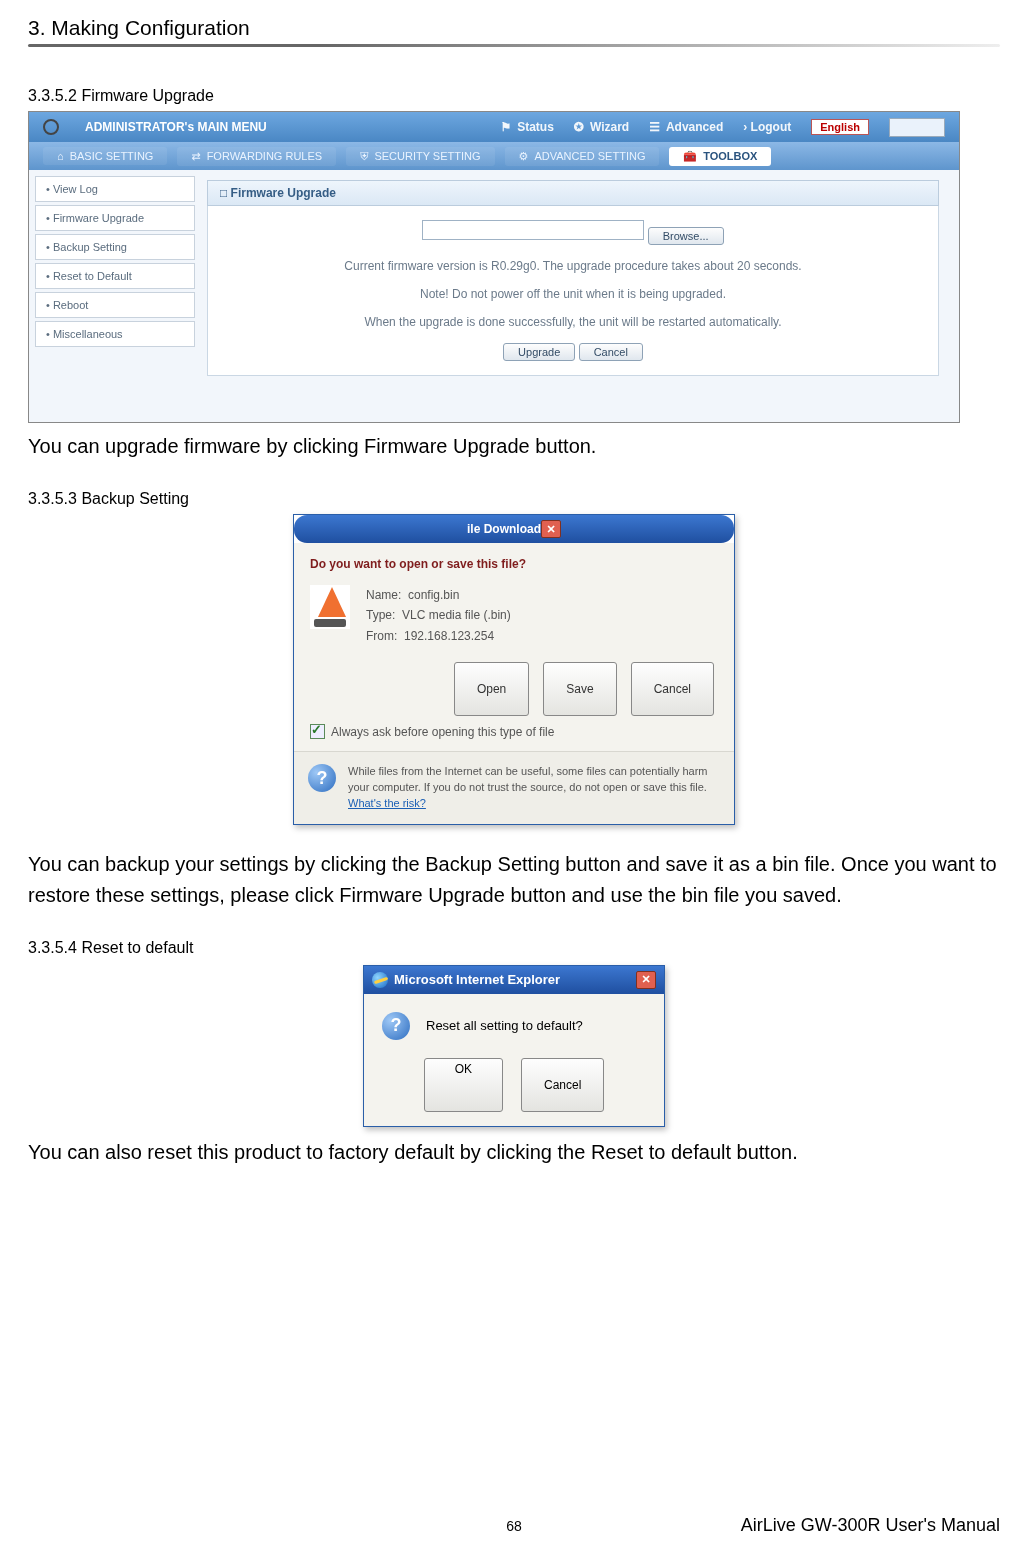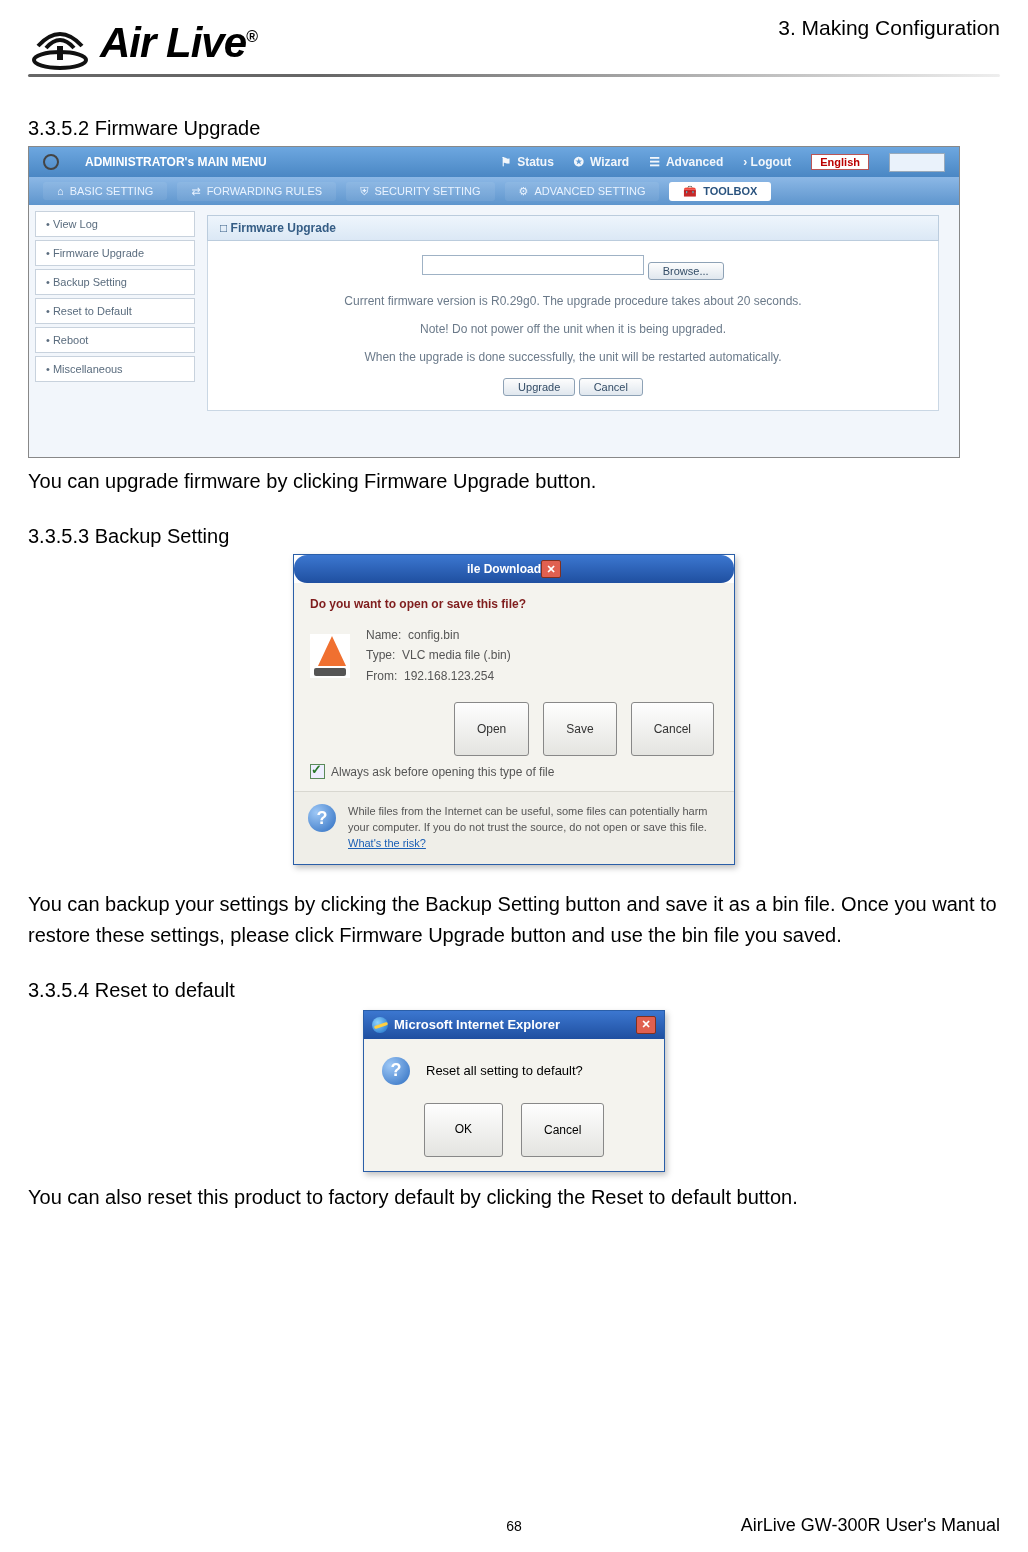--- a/index.html
+++ b/index.html
@@ -45,21 +45,21 @@
   .chapter-title {
     font-size: 21px;
   }
   .divider {
     height:3px;
     margin-top:4px;
     background: linear-gradient(to right, #666 30%, #eee 100%);
     border-radius:2px;
   }
   .content { margin-top: 40px; }
-  .sec-heading { font-size: 20px; margin-bottom:6px; }
+  .sec-heading { font-size: 16px; margin-bottom:6px; }
   .body-text { font-size: 20px; line-height:1.55; }
 
   
   .ss1 {
     width: 930px; height: 310px;
     border:1px solid #888;
     background:#f2f6fb;
     font-size:12px; color:#4a5a6a;
     position:relative;
     margin-bottom:8px;
@@ -121,21 +121,21 @@
   .ss2-title{
     background:linear-gradient(#3c77d0,#1f4fa0);
     color:#fff; font-weight:bold; padding:5px 8px; display:flex; align-items:center; justify-content:center;border-radius:13px;
   }
   .ss2-close{
     width:18px;height:16px;background:#e06050;border:1px solid #803020;color:#fff;
     display:flex;align-items:center;justify-content:center;font-size:11px;font-weight:bold;border-radius:2px;
   }
   .ss2-body{ background:#f4f3ee; padding:14px 16px 12px 16px;}
   .ss2-q{font-weight:bold; margin-bottom:14px; color:#7f1d1d;}
-  .ss2-row{display:flex; gap:16px; align-items:center;}
+  .ss2-row{display:flex; gap:16px; align-items:flex-start;}
   .vlc-icon{
     width:40px;height:44px;
     background:
       linear-gradient(#fff,#fff);
     position:relative;
   }
   .vlc-icon::before{
     content:""; position:absolute; left:8px; top:2px;
     border-left:14px solid transparent;border-right:14px solid transparent;border-bottom:30px solid #f07030;
   }
@@ -190,33 +190,20 @@
   }
   .footer .pn{flex:0 0 auto; position:absolute; left:50%; transform:translateX(-50%); font-size:14px;}
   .footer .right{margin-left:auto;}
   .tiny-dot{width:12px;height:12px;border:2px solid #444;border-radius:50%;display:inline-block;margin-right:6px;vertical-align:middle;}
 </style>
 </head>
 <body>
 
 <div class="page">
   <div class="header-bar">
-    <div class="logo-block">
-      <div class="logo-row">
-        <svg width="64" height="54" viewBox="0 0 64 54">
-          <ellipse cx="32" cy="44" rx="26" ry="8" fill="none" stroke="#111" stroke-width="4"></ellipse>
-          <path d="M10 30 Q32 6 54 30" fill="none" stroke="#111" stroke-width="4"></path>
-          <path d="M18 32 Q32 16 46 32" fill="none" stroke="#111" stroke-width="4"></path>
-          <rect x="29" y="30" width="6" height="14" fill="#111"></rect>
-        </svg>
-        <span class="logo-text">
-          <span>Air Live</span><span class="reg">®</span>
-        </span>
-      </div>
-    </div>
     <div class="chapter-title">3. Making Configuration</div>
   </div>
   <div class="divider"></div>
 
   <div class="content">
 
     <div class="sec-heading">3.3.5.2 Firmware Upgrade</div>
 
     <div class="ss1">
       <div class="ss1-top">
@@ -337,21 +324,21 @@
           <span>Microsoft Internet Explorer</span>
         </span>
         <span class="ss2-close">✕</span>
       </div>
       <div class="ss3-body">
         <div class="ss3-row">
           <div class="q-icon">?</div>
           <div>Reset all setting to default?</div>
         </div>
         <div class="ss3-btns">
-          <span class="win-btn" style="padding:18px 30px;">OK</span>
+          <span class="win-btn" style="padding:3px 30px;">OK</span>
           <span class="win-btn">Cancel</span>
         </div>
       </div>
     </div>
 
     <div class="body-text">You can also reset this product to factory default by clicking the Reset to default button.</div>
   </div>
 
   <div class="footer">
     <span></span>

